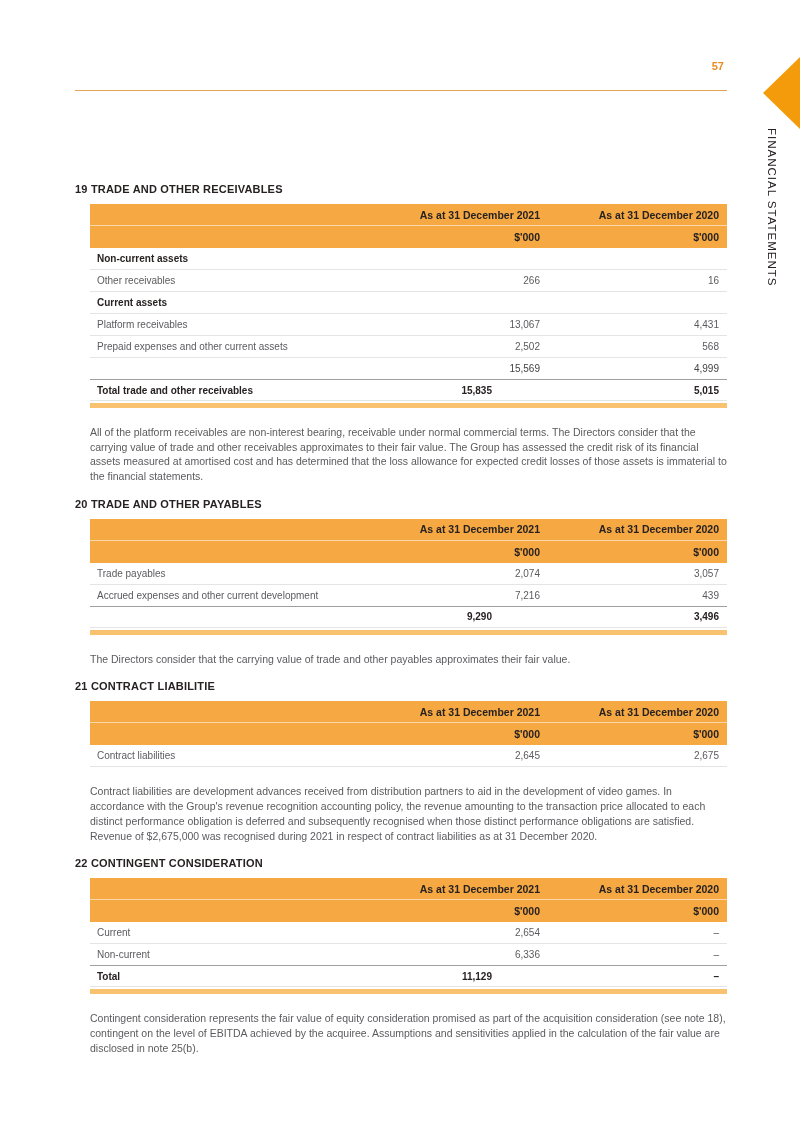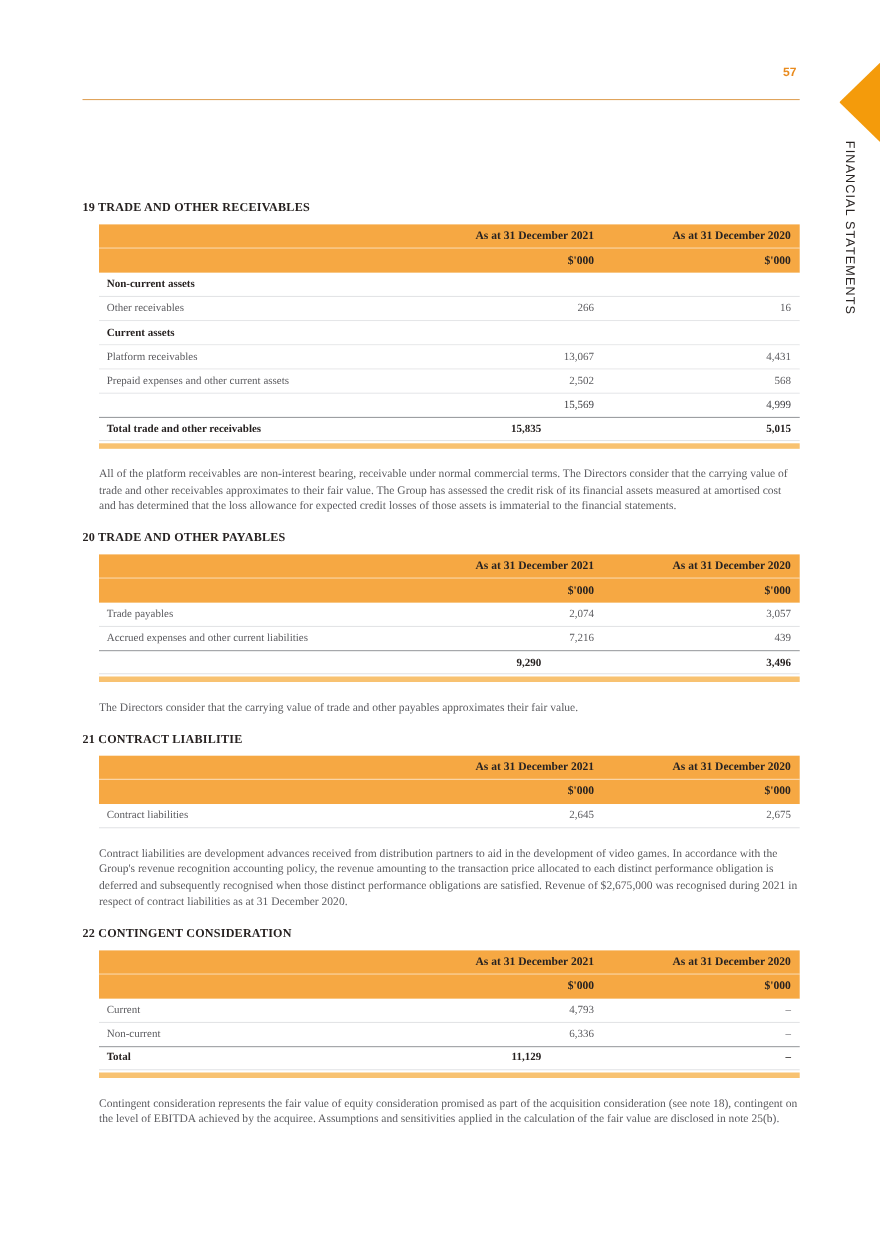--- a/index.html
+++ b/index.html
@@ -14,21 +14,21 @@
   
   .top-rule { position:absolute; top:90px; left:75px; width:652px; height:1px; background:var(--rule,#E0A45C); }
   .page-number { position:absolute; top:60px; right:76px; font-size:11px; font-weight:700; color:var(--pagenum,#E98B1E); }
   .corner-arrow { position:absolute; top:57px; right:0; width:37px; height:72px; background:var(--arrow,#F49B0B);
     clip-path:polygon(100% 0, 100% 100%, 0 50%); }
   .side-label { position:absolute; top:128px; right:22px; writing-mode:vertical-rl; font-size:11.5px;
     letter-spacing:1px; color:var(--dark,#272221); white-space:nowrap; }
 
   
   .content { position:absolute; top:183px; left:75px; width:652px; }
-  .section { margin-bottom:14px;font-family:Liberation Serif, serif; }
+  .section { margin-bottom:14px; }
   .heading { font-size:11px; font-weight:700; letter-spacing:.2px; color:var(--dark,#272221); margin-bottom:9px; }
 
   .ftable { margin-left:15px; }
   .thead-row { display:flex; align-items:center; height:22px; background:var(--orange,#F6A843); }
   .thead-row.first { border-bottom:1px solid rgba(255,255,255,.55); }
   .hcell { font-weight:700; font-size:10.5px; color:var(--dark,#272221); }
   .c-label { flex:1; padding-left:7px; }
   .c-v1 { width:150px; text-align:right; }
   .c-v2 { width:187px; text-align:right; padding-right:8px; }
 
@@ -114,21 +114,21 @@
             <div class="c-label"></div>
             <div class="c-v1 hcell">$'000</div>
             <div class="c-v2 hcell">$'000</div>
           </div>
           <div class="row data">
             <div class="c-label">Trade payables</div>
             <div class="c-v1">2,074</div>
             <div class="c-v2">3,057</div>
           </div>
           <div class="row data">
-            <div class="c-label">Accrued expenses and other current liabilities</div>
+            <div class="c-label">Accrued expenses and other current development</div>
             <div class="c-v1">7,216</div>
             <div class="c-v2">439</div>
           </div>
           <div class="row total">
             <div class="c-label"></div>
             <div class="c-v1">9,290</div>
             <div class="c-v2">3,496</div>
           </div>
           <div class="bar"></div>
         </div>
@@ -163,21 +163,21 @@
             <div class="c-v1 hcell">As at 31 December 2021</div>
             <div class="c-v2 hcell">As at 31 December 2020</div>
           </div>
           <div class="thead-row">
             <div class="c-label"></div>
             <div class="c-v1 hcell">$'000</div>
             <div class="c-v2 hcell">$'000</div>
           </div>
           <div class="row data">
             <div class="c-label">Current</div>
-            <div class="c-v1">4,793</div>
+            <div class="c-v1">2,654</div>
             <div class="c-v2">–</div>
           </div>
           <div class="row data">
             <div class="c-label">Non-current</div>
             <div class="c-v1">6,336</div>
             <div class="c-v2">–</div>
           </div>
           <div class="row total">
             <div class="c-label">Total</div>
             <div class="c-v1">11,129</div>

